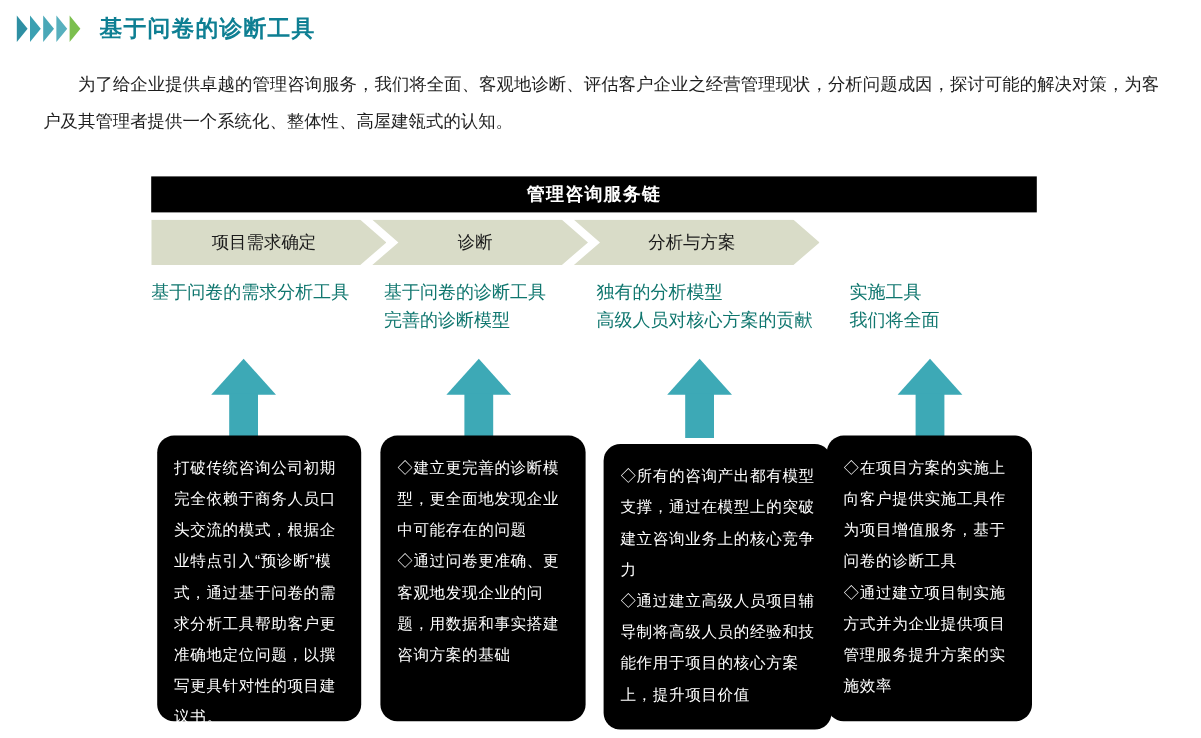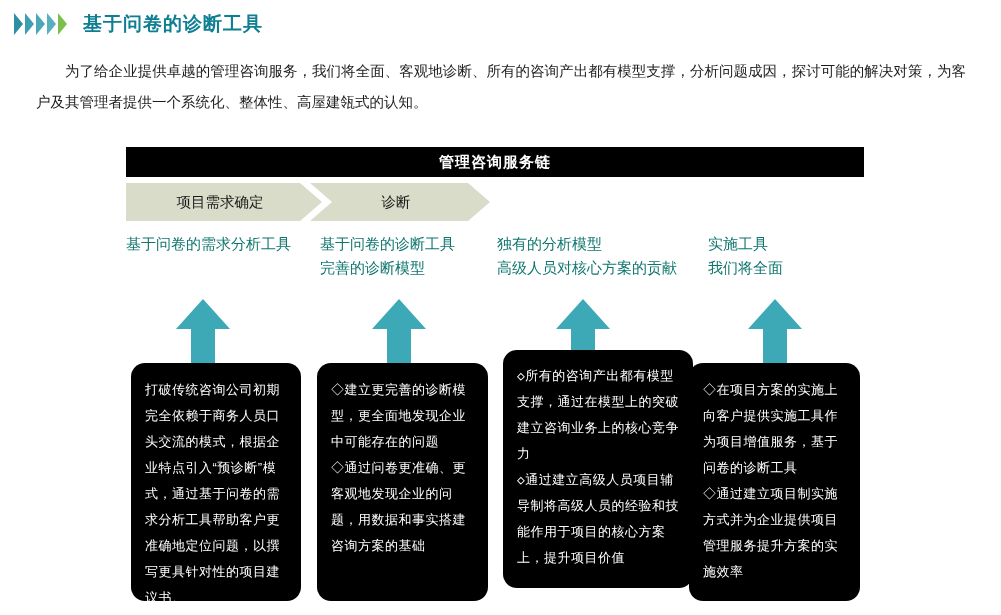--- a/index.html
+++ b/index.html
@@ -162,32 +162,36 @@
   <div class="chev-group">
     <span class="chev c1"></span>
     <span class="chev c2"></span>
     <span class="chev c3"></span>
     <span class="chev c4"></span>
     <span class="chev c5"></span>
   </div>
   <div class="header-title">基于问卷的诊断工具</div>
 </div>
 
-<div class="intro">为了给企业提供卓越的管理咨询服务，我们将全面、客观地诊断、所有的咨询产出都有模型支撑，分析问题成因，探讨可能的解决对策，为客户及其管理者提供一个系统化、整体性、高屋建瓴式的认知。</div>
+<div class="intro">为了给企业提供卓越的管理咨询服务，我们将全面、客观地诊断、评估客户企业之经营管理现状，分析问题成因，探讨可能的解决对策，为客户及其管理者提供一个系统化、整体性、高屋建瓴式的认知。</div>
 
 <div class="chain-banner">管理咨询服务链</div>
 
 <div class="stage-band">
   <div class="stage" style="left:184px; width:180px;">
     <div class="shape"></div>
     <div class="lbl">诊断</div>
   </div>
   <div class="stage first" style="left:0px; width:196px;">
     <div class="shape"></div>
     <div class="lbl">项目需求确定</div>
+  </div>
+  <div class="stage" style="left:352px; width:205px;">
+    <div class="shape"></div>
+    <div class="lbl">分析与方案</div>
   </div>
 </div>
 
 <div class="stage-desc" style="top:232px; left:126px; width:190px; white-space:pre-line;">基于问卷的需求分析工具</div>
 <div class="stage-desc" style="top:232px; left:320px; width:170px; white-space:pre-line;">基于问卷的诊断工具
 完善的诊断模型</div>
 <div class="stage-desc" style="top:232px; left:497px; width:205px; white-space:pre-line;">独有的分析模型
 高级人员对核心方案的贡献</div>
 <div class="stage-desc" style="top:232px; left:708px; width:160px; white-space:pre-line;">实施工具
 我们将全面</div>
@@ -205,16 +209,16 @@
   <div class="stem"></div>
 </div>
 <div class="up-arrow" style="top:299px; left:748px;">
   <div class="head"></div>
   <div class="stem"></div>
 </div>
 
 <div class="card" style="top:363px; left:131px; width:170px; height:238px; white-space:pre-line;">打破传统咨询公司初期完全依赖于商务人员口头交流的模式，根据企业特点引入“预诊断”模式，通过基于问卷的需求分析工具帮助客户更准确地定位问题，以撰写更具针对性的项目建议书。</div>
 <div class="card" style="top:363px; left:317px; width:171px; height:238px; white-space:pre-line;">◇建立更完善的诊断模型，更全面地发现企业中可能存在的问题
 ◇通过问卷更准确、更客观地发现企业的问题，用数据和事实搭建咨询方案的基础</div>
-<div class="card" style="top:350px; left:503px; width:190px; height:238px; white-space:pre-line;font-family:Liberation Mono, monospace;">◇所有的咨询产出都有模型支撑，通过在模型上的突破建立咨询业务上的核心竞争力
+<div class="card" style="top:370px; left:503px; width:190px; height:238px; white-space:pre-line;">◇所有的咨询产出都有模型支撑，通过在模型上的突破建立咨询业务上的核心竞争力
 ◇通过建立高级人员项目辅导制将高级人员的经验和技能作用于项目的核心方案上，提升项目价值</div>
 <div class="card" style="top:363px; left:689px; width:171px; height:238px; white-space:pre-line;">◇在项目方案的实施上向客户提供实施工具作为项目增值服务，基于问卷的诊断工具
 ◇通过建立项目制实施方式并为企业提供项目管理服务提升方案的实施效率</div>
 
 </body></html>

